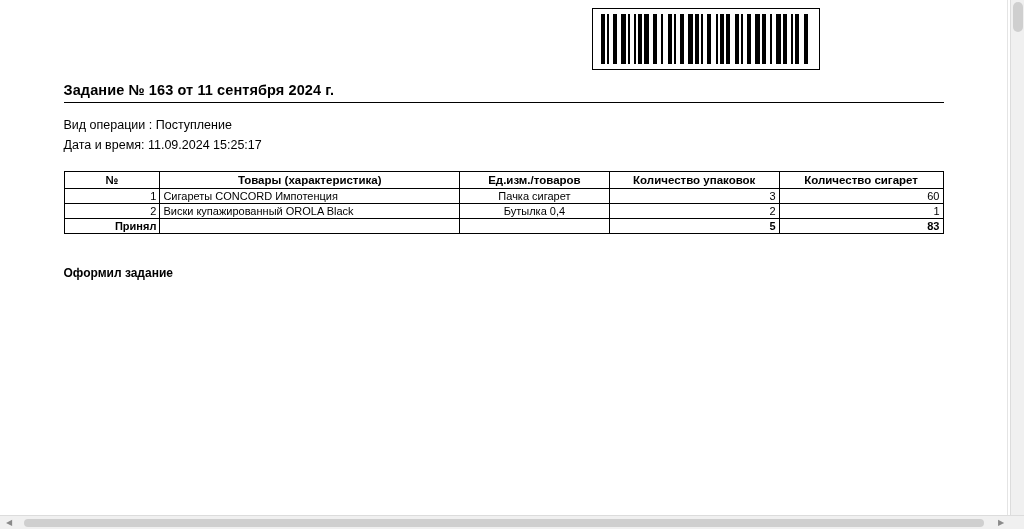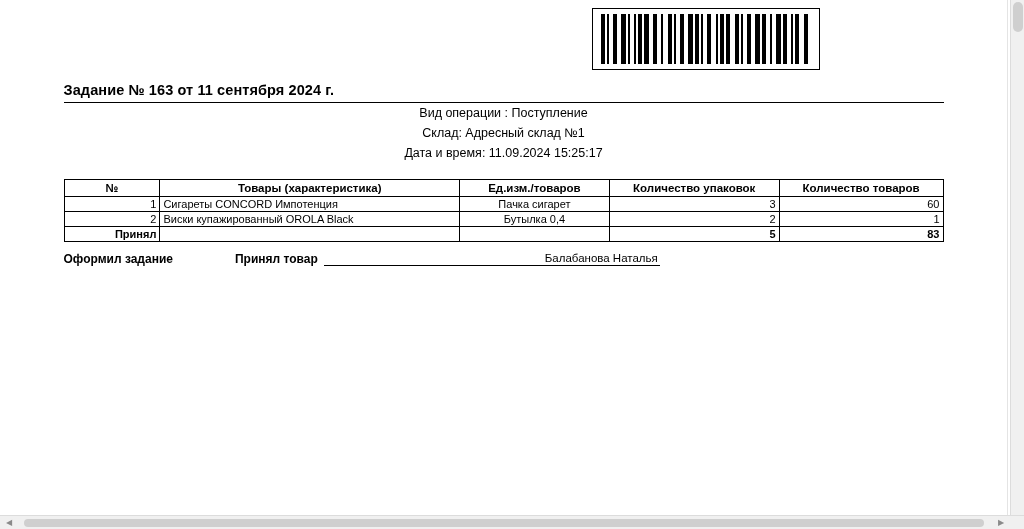--- a/index.html
+++ b/index.html
@@ -108,24 +108,24 @@
     color: #000;
     letter-spacing: 0.1px;
   }
   .title-rule {
     margin-top: 4px;
     border-top: 1px solid #000;
     height: 0;
   }
 
   .meta {
+    margin-top: 12px;
     font-size: 12.5px;
     line-height: 20px;
     color: #000;
-    text-align: center;
   }
   .meta div { white-space: nowrap; }
 
   table.items {
     margin-top: 16px;
     width: 880px;
     border-collapse: collapse;
     font-size: 11px;
     color: #000;
   }
@@ -149,21 +149,21 @@
 
   td.r { text-align: right; }
   td.c { text-align: center; }
   td.l { text-align: left; }
   tr.total td { font-weight: bold; }
   tr.total td.tl { text-align: right; }
   tr.items-row td { height: 14px; }
   tr.total td { height: 14px; }
 
   .signs {
-    margin-top: 8px;
+    margin-top: 32px;
     width: 880px;
     display: flex;
     font-size: 12px;
     color: #000;
   }
   .sign-block {
     display: flex;
     align-items: flex-end;
   }
   .sign-label { font-weight: bold; font-size: 12px; white-space: nowrap; }
@@ -258,32 +258,31 @@
             <i style="width: 4.2px; background: rgb(0, 0, 0);"></i>
             <i style="width: 2.1px; background: transparent;"></i>
           </div>
       </div>
 
       <div class="doc-title">Задание № 163 от 11 сентября 2024 г.</div>
       <div class="title-rule"></div>
 
       <div class="meta">
         <div>Вид операции : Поступление</div>
-        <div>Склад: Адресный склад №1</div>
         <div>Дата и время: 11.09.2024 15:25:17</div>
       </div>
 
       <table class="items">
         <thead>
           <tr>
             <th class="c-num">№</th>
             <th class="c-name">Товары (характеристика)</th>
             <th class="c-unit">Ед.изм./товаров</th>
             <th class="c-packs">Количество упаковок</th>
-            <th class="c-qty">Количество товаров</th>
+            <th class="c-qty">Количество сигарет</th>
           </tr>
         </thead>
         <tbody>
           <tr class="items-row">
             <td class="r">1</td>
             <td class="l">Сигареты CONCORD Импотенция</td>
             <td class="c">Пачка сигарет</td>
             <td class="r">3</td>
             <td class="r">60</td>
           </tr>
@@ -301,26 +300,20 @@
             <td class="r">5</td>
             <td class="r">83</td>
           </tr>
         </tbody>
       </table>
 
       <div class="signs">
         <div class="sign-block sign-1">
           <span class="sign-label">Оформил задание</span>
         </div>
-        <div class="sign-block sign-2">
-          <span class="sign-label">Принял товар</span>
-          <span class="sign-line">
-            <span>Балабанова Наталья</span>
-          </span>
-        </div>
       </div>
 
     </div>
   </div>
 
   <div class="vscroll">
     <div class="thumb"></div>
   </div>
 
   <div class="hscroll">

